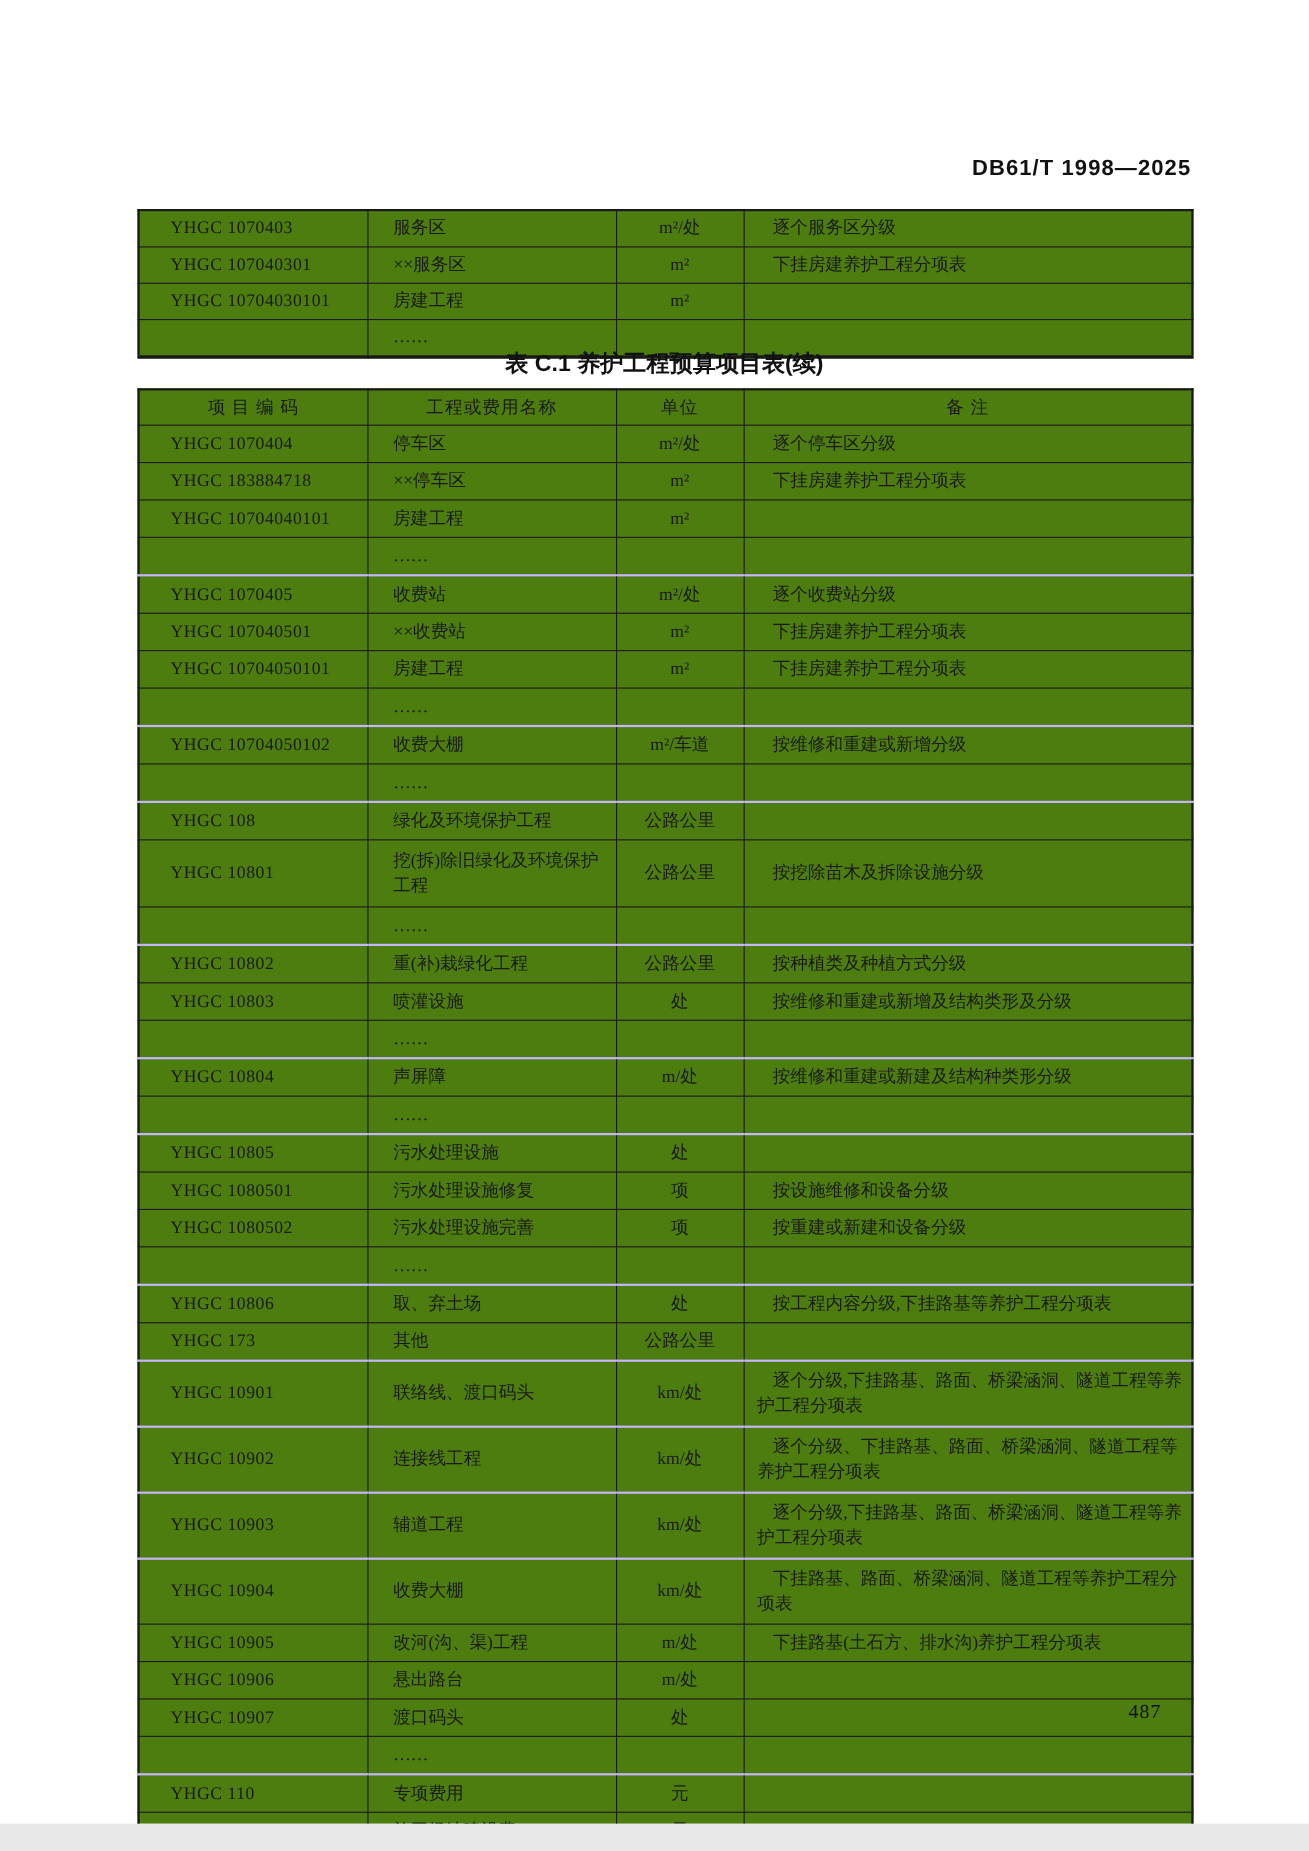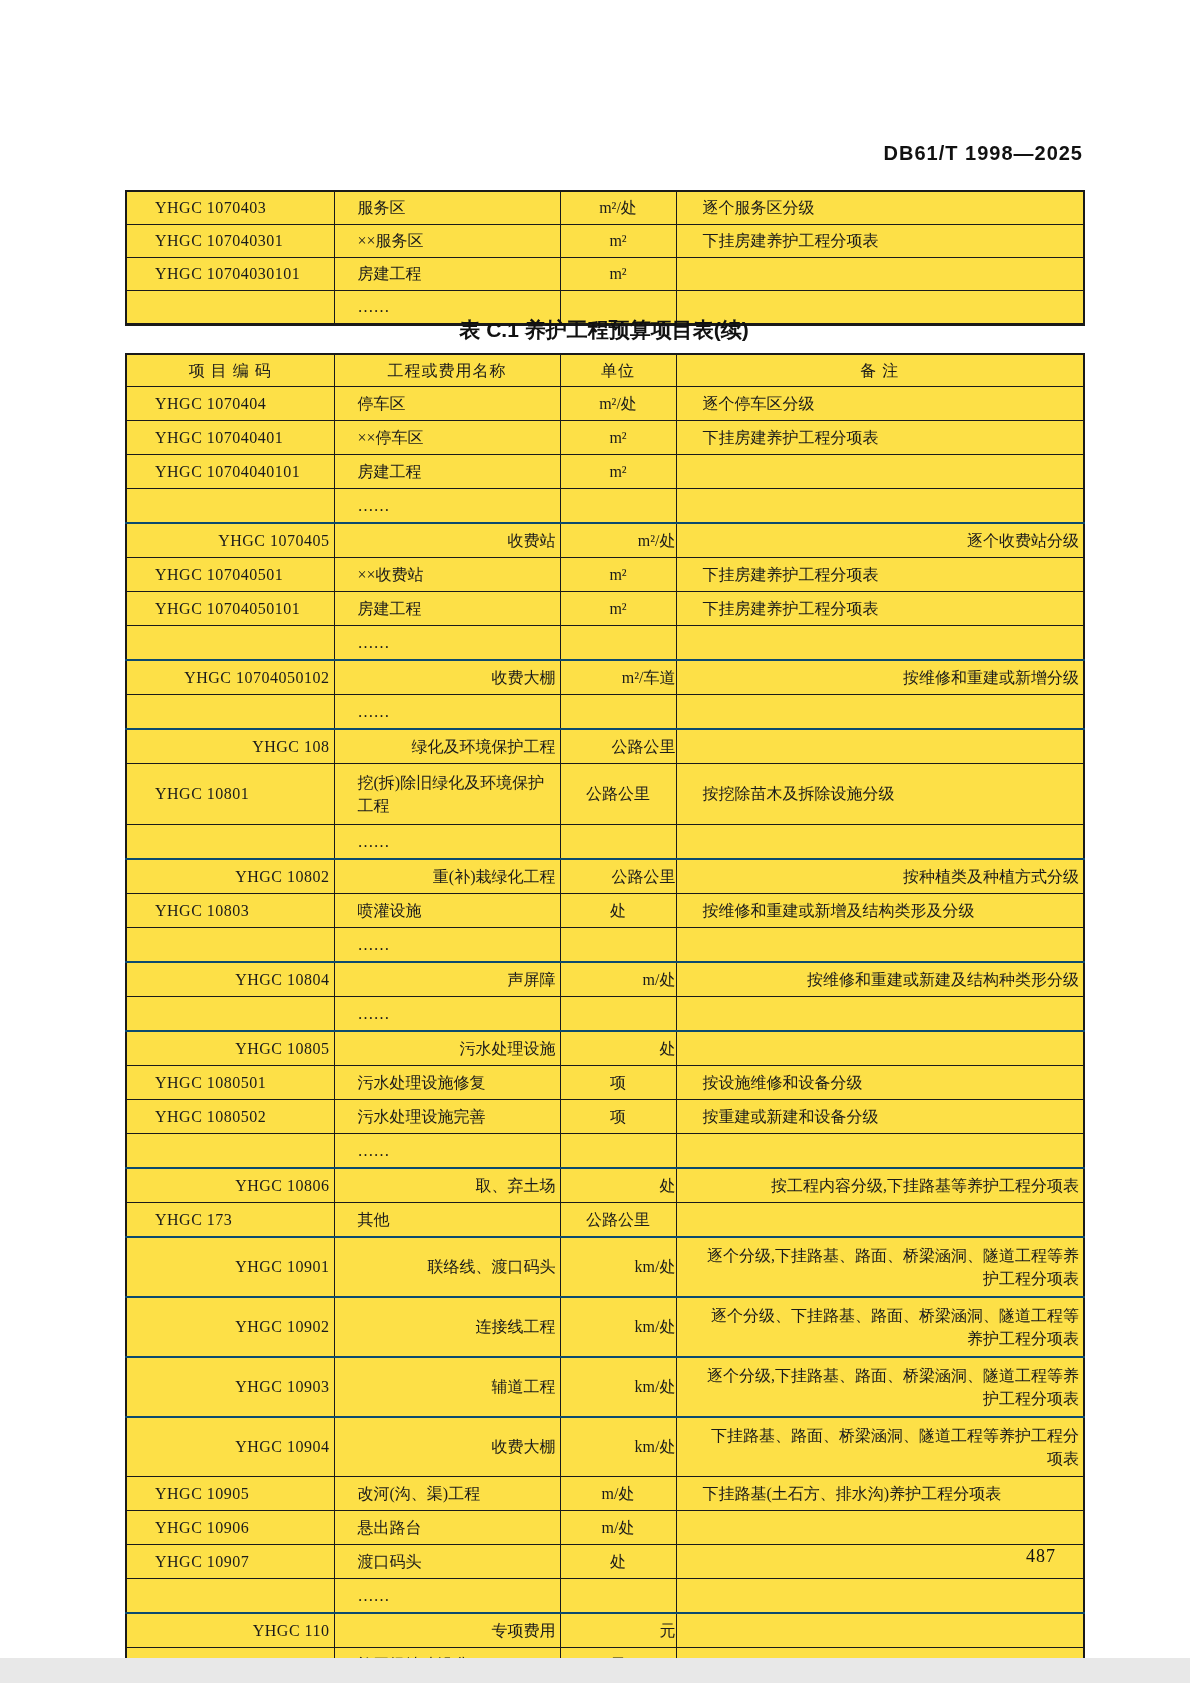--- a/index.html
+++ b/index.html
@@ -21,21 +21,21 @@
     letter-spacing:1px;
     color:#111;
   }
   
   table{
     border-collapse:collapse;
     table-layout:fixed;
     position:absolute;
     left:125px;
     width:958px;
-    background:#fde047;
+    background:#4d7c0f;
     padding-left:26px;
   }
   #top-table{ top:190px; border:2px solid #1a1a1a; border-bottom-width:3px;}
   #main-table{ top:353px; border:2px solid #1a1a1a; border-bottom-width:3px;}
   col.c-code{width:208px;}
   col.c-name{width:226px;}
   col.c-unit{width:116px;}
   col.c-remark{width:408px;}
   td,th{
     border:1px solid #1a1a1a;
@@ -50,21 +50,21 @@
   #top-table td{height:28px;}
   th{
     height:27px;
     text-align:center;
     letter-spacing:1px;
   }
   td.col-code{ text-align:left; padding-left:28px; letter-spacing:0.5px; }
   td.col-name{ text-align:left; padding-left:23px; }
   td.col-unit{ text-align:center; padding-left:0; padding-right:0; }
   td.col-remark{ text-align:left; padding-left:12px; text-indent:14px; }
-  tr.thick-top td{ border-top:2px solid #0c4a6e;text-align:right; }
+  tr.thick-top td{ border-top:2px solid #c4b5fd; }
   
   #table-title{
     position:absolute;
     top:316px; left:125px; width:958px;
     text-align:center;
     font-family:"Liberation Sans","DejaVu Sans",sans-serif;
     font-weight:bold;
     font-size:21px;
     color:#111;
   }
@@ -137,21 +137,21 @@
       </tr>
     </thead>
     <tbody id="main-table-body">
         <tr>
           <td class="col-code">YHGC 1070404</td>
           <td class="col-name">停车区</td>
           <td class="col-unit">m²/处</td>
           <td class="col-remark">逐个停车区分级</td>
         </tr>
         <tr>
-          <td class="col-code">YHGC 107040401</td>
+          <td class="col-code">YHGC 183884718</td>
           <td class="col-name">××停车区</td>
           <td class="col-unit">m²</td>
           <td class="col-remark">下挂房建养护工程分项表</td>
         </tr>
         <tr>
           <td class="col-code">YHGC 10704040101</td>
           <td class="col-name">房建工程</td>
           <td class="col-unit">m²</td>
           <td class="col-remark"></td>
         </tr>

